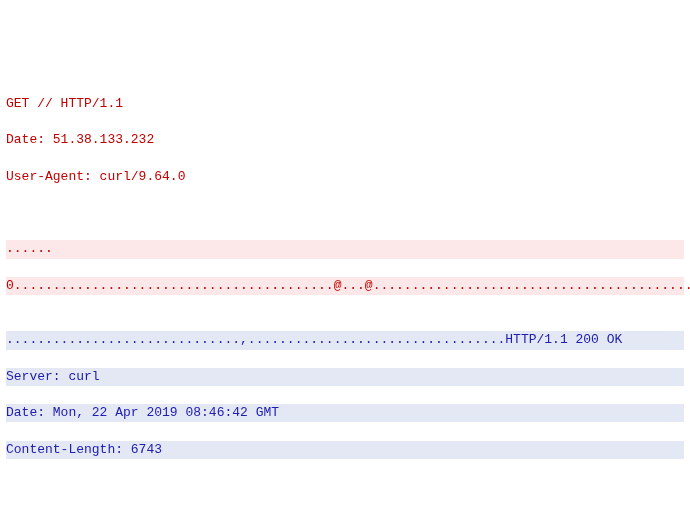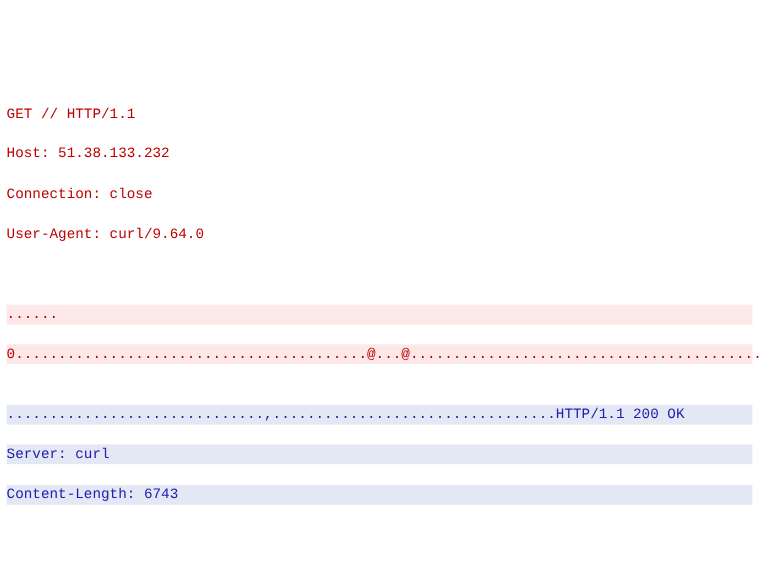--- a/index.html
+++ b/index.html
@@ -28,29 +28,29 @@
       display: block;
     }
   </style>
 </head>
 <body>
 
 
 
 <div class="request-section">
 <span class="line">GET // HTTP/1.1</span>
-<span class="line">Host: 51.38.133.232</span>
-<span class="line">Connection: close</span>
+<span class="line">Date: 51.38.133.232</span>
 <span class="line">User-Agent: curl/9.64.0</span>
 <span class="line"> </span>
 <span class="line request-highlight">......</span>
 <span class="line request-highlight">0.........................................@...@...........................................</span>
 </div><div class="response-section">
 <span class="line response-highlight">..............................,.................................HTTP/1.1 200 OK</span>
 <span class="line response-highlight">Server: curl</span>
+<span class="line response-highlight">Date: Mon, 22 Apr 2019 08:46:42 GMT</span>
 <span class="line response-highlight">Content-Length: 6743</span>
 
 
 
 
 
 
 
 
 

